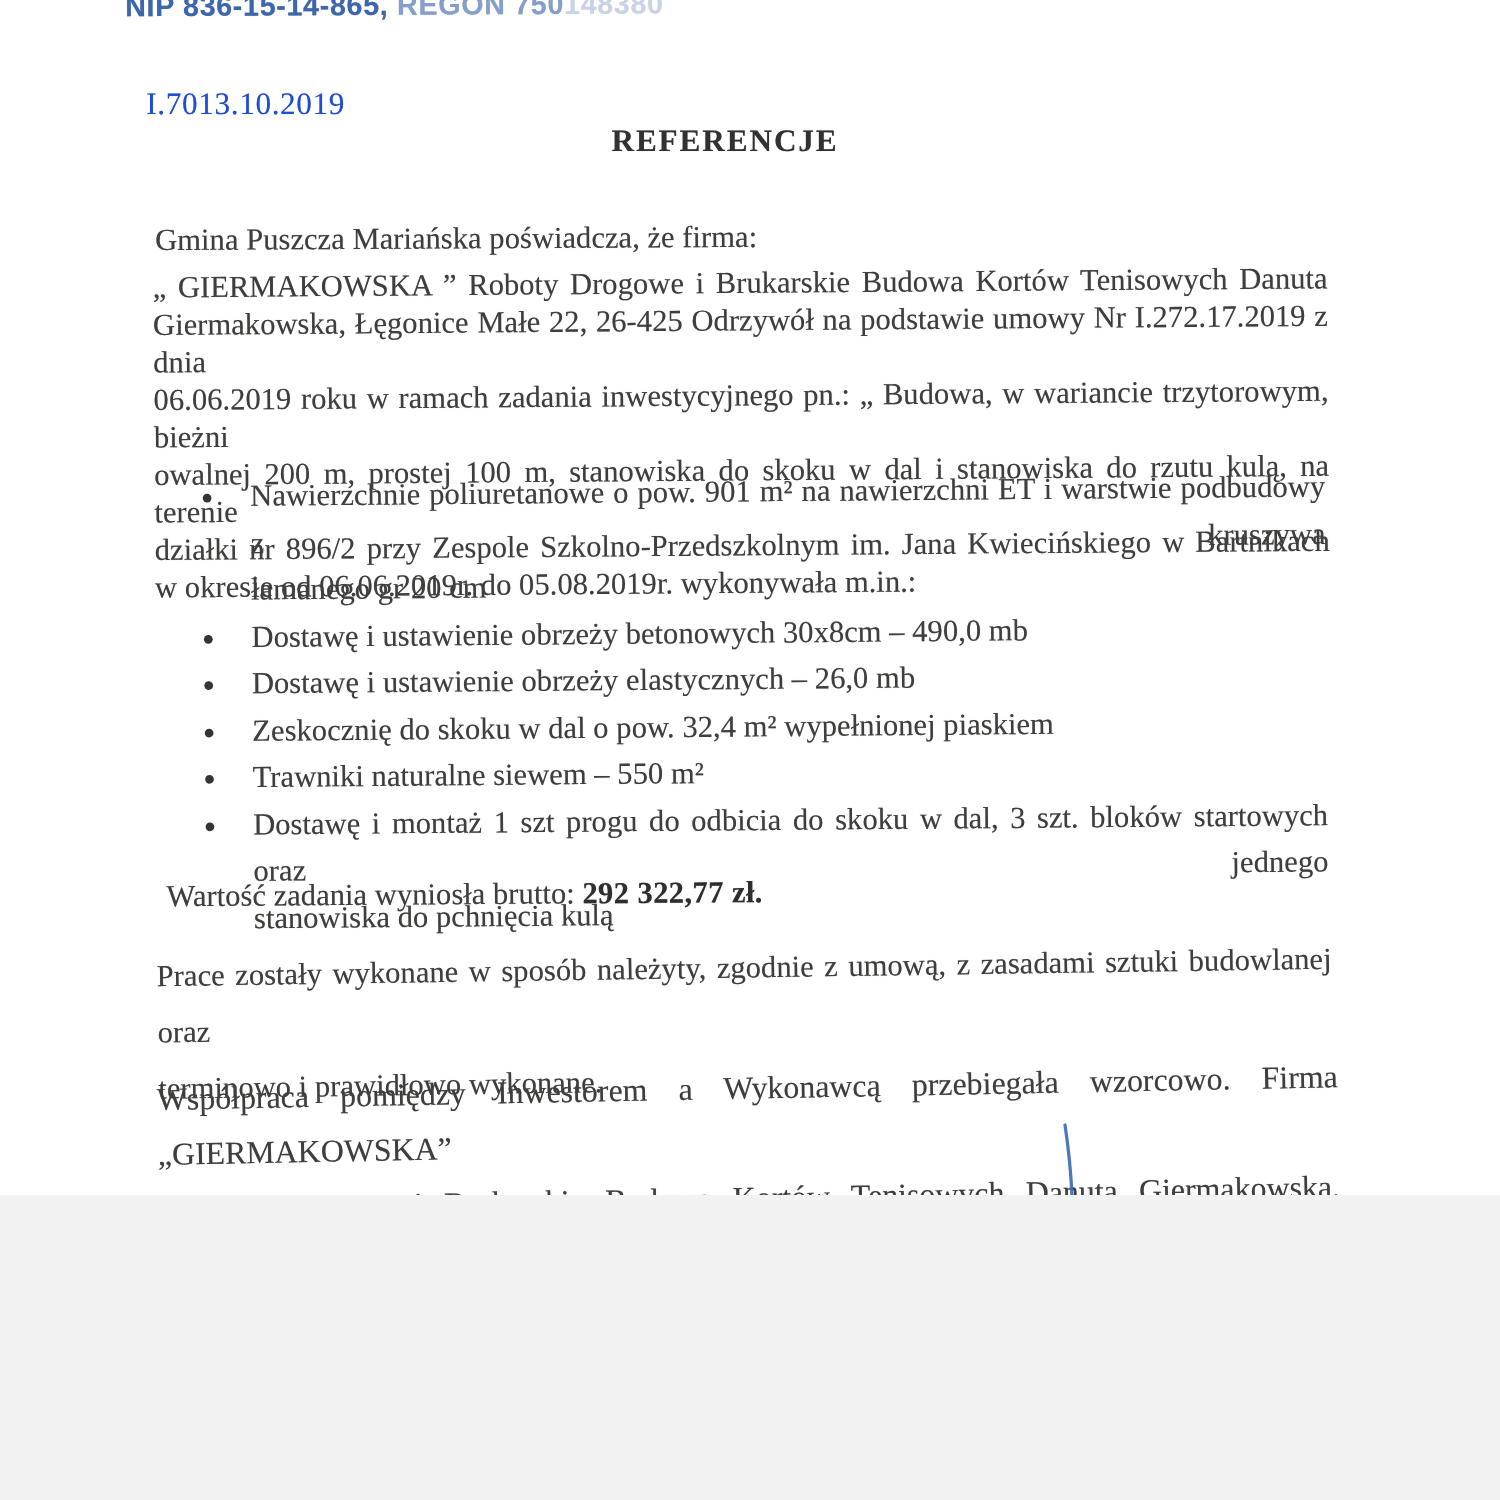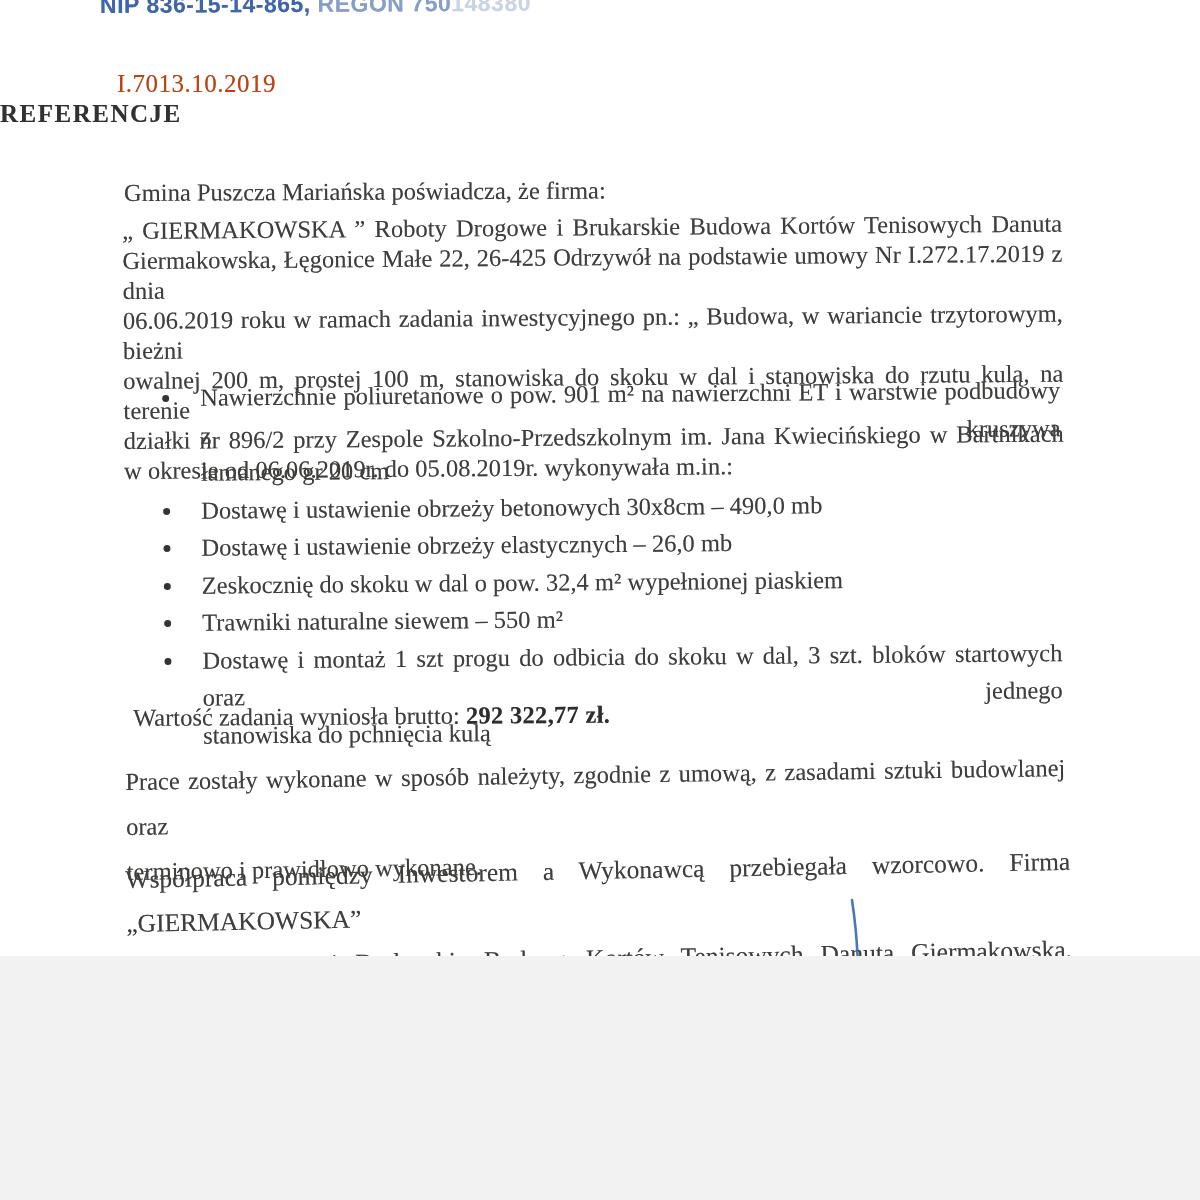--- a/index.html
+++ b/index.html
@@ -18,25 +18,25 @@
   .nip-line{
     left:100px;top:-8px;
     font-family:"Liberation Sans","DejaVu Sans",sans-serif;
     font-weight:bold;font-size:23px;letter-spacing:.5px;
     color:#3c66ae;white-space:nowrap;
     transform:rotate(-.3deg);transform-origin:left top;
   }
   .nip-mid{opacity:.62;}
   .nip-faded{opacity:.28;}
   .ref-number{
-    left:117px;top:70px;font-size:25px;color:#c2410c;
+    left:117px;top:70px;font-size:25px;color:#1d4ed8;
     letter-spacing:.5px;
   }
   .doc-title{
-    left:0;top:100px;width:1160px;text-align:left;
+    left:0;top:100px;width:1160px;text-align:center;
     font-weight:bold;font-size:25px;letter-spacing:1.5px;color:#333130;
   }
   .intro{
     left:124px;top:179px;font-size:24.5px;
     transform:rotate(-.3deg);transform-origin:left top;
   }
   .body-par{font-size:24.5px;line-height:30px;}
   .jline{text-align:justify;text-align-last:justify;}
   .main-par{
     left:122px;top:216px;width:940px;

